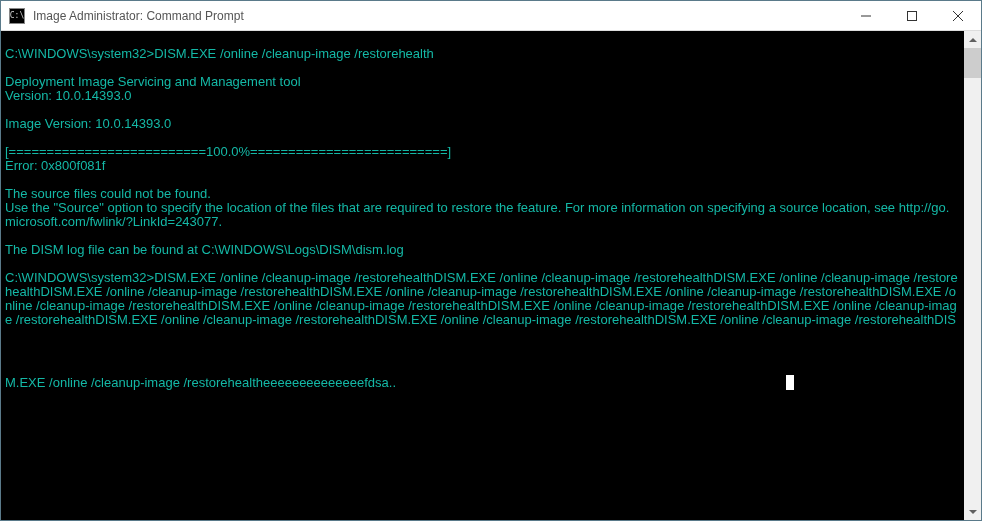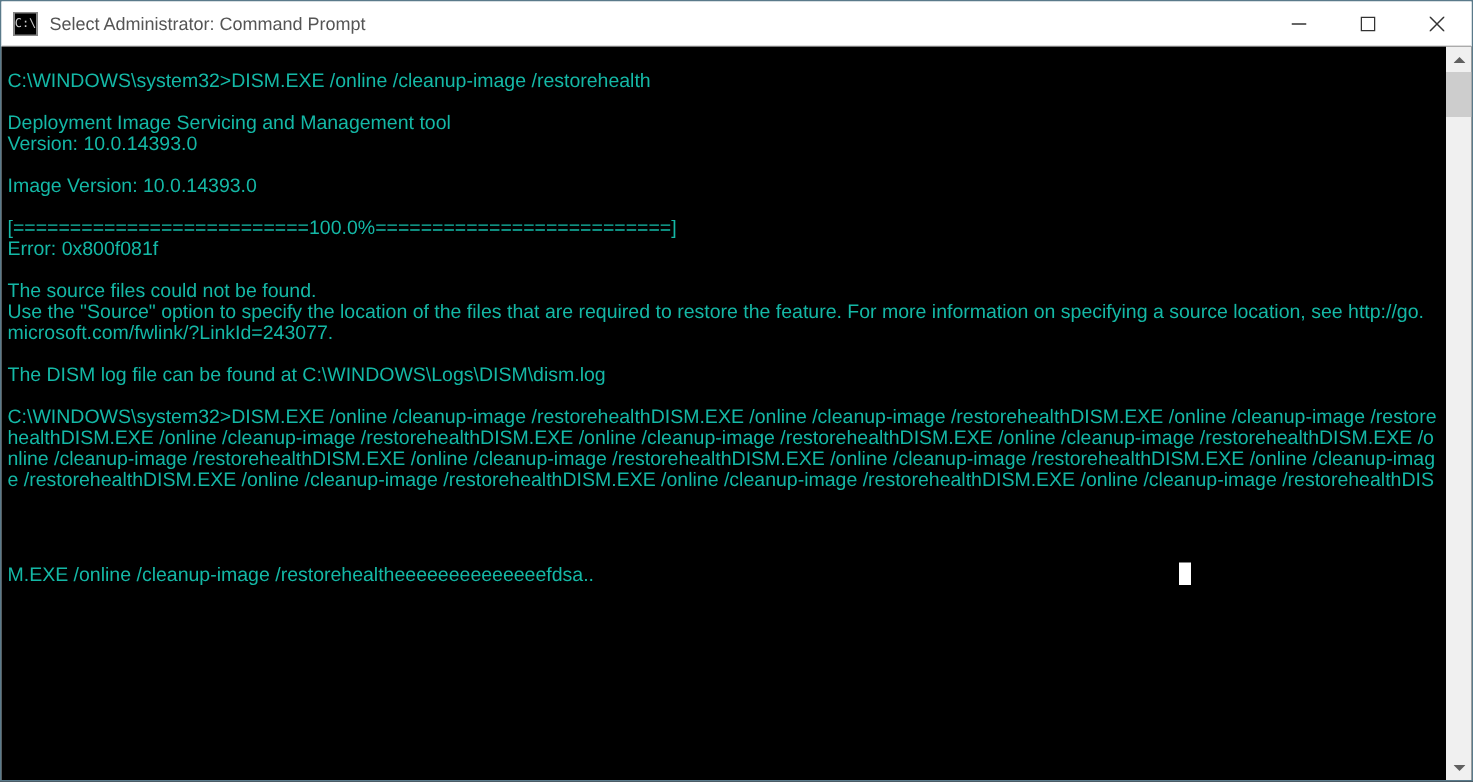--- a/index.html
+++ b/index.html
@@ -124,21 +124,21 @@
     }
   </style>
 </head>
 <body>
 
 <div class="window">
   <div class="titlebar">
     <div class="titlebar-icon">
       <div class="cmd-icon">C:\</div>
     </div>
-    <div class="titlebar-text">Select Administrator: Command Prompt</div>
+    <div class="titlebar-text">Image Administrator: Command Prompt</div>
     <div class="win-controls">
       <div class="win-btn">
         <svg width="10" height="10" viewBox="0 0 10 10">
             <line x1="0" y1="5" x2="10" y2="5" stroke="#333" stroke-width="1"></line>
           </svg>
       </div>
       <div class="win-btn">
         <svg width="10" height="10" viewBox="0 0 10 10">
             <rect x="0.5" y="0.5" width="9" height="9" fill="none" stroke="#333" stroke-width="1"></rect>
           </svg>

